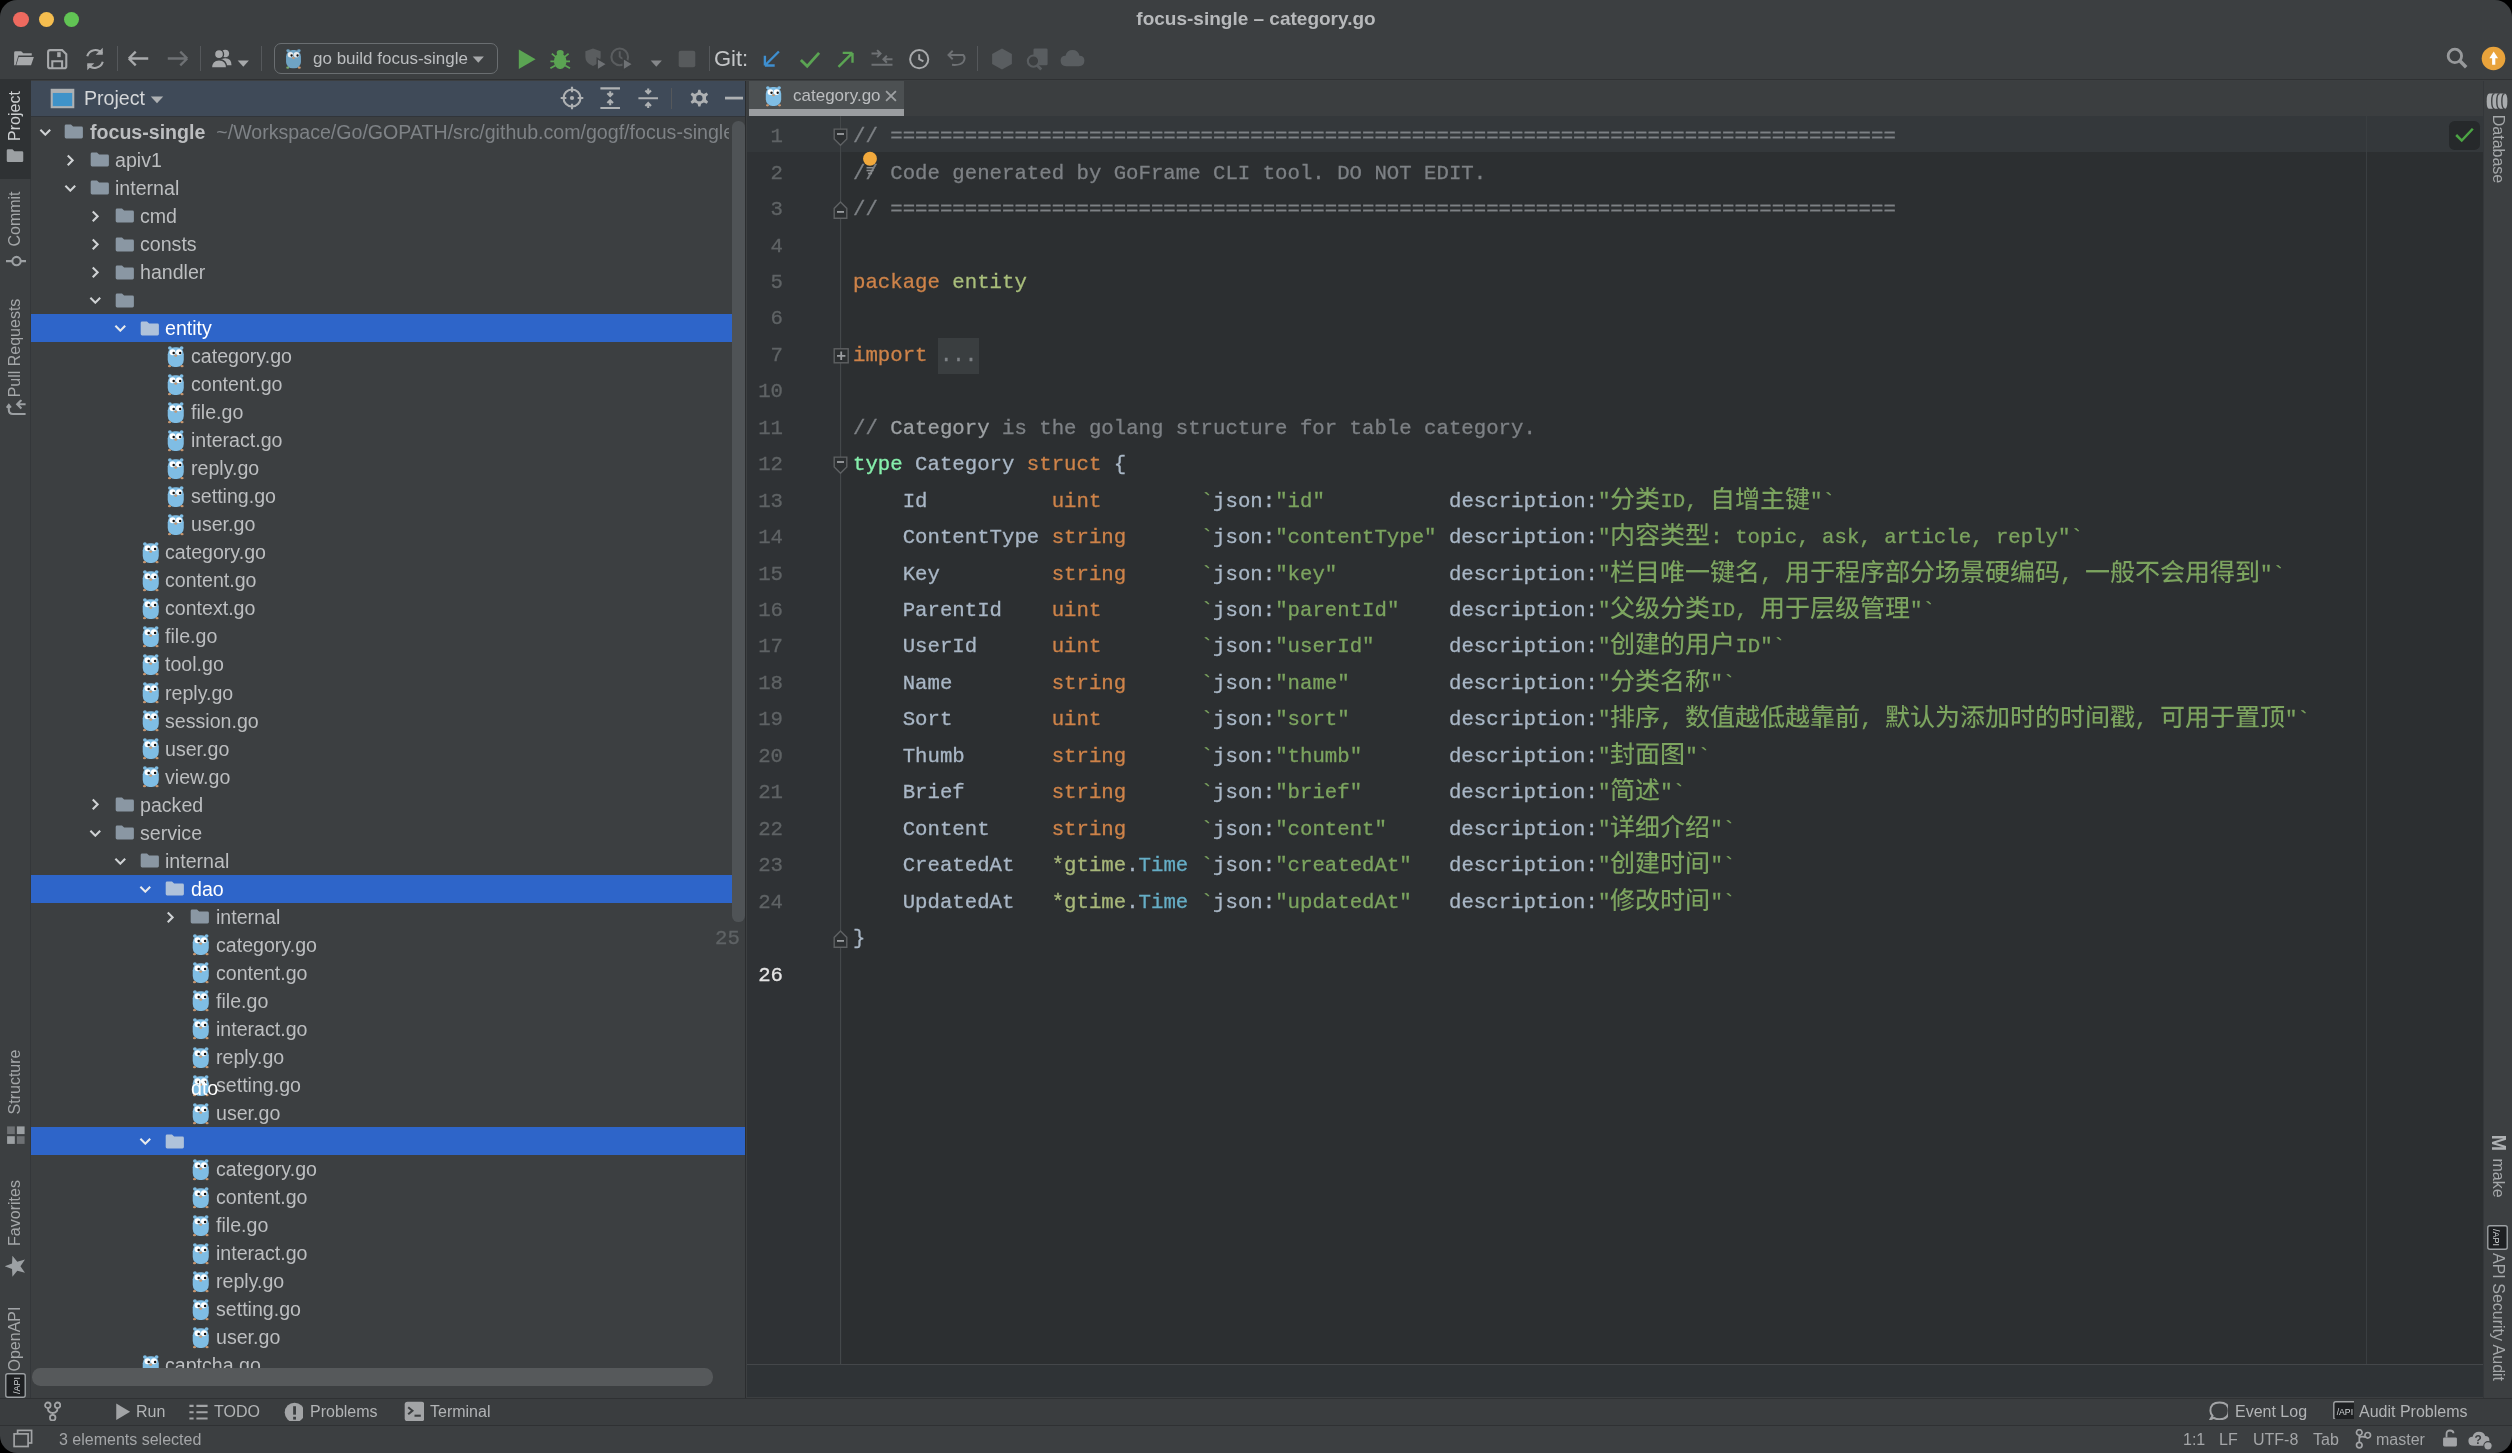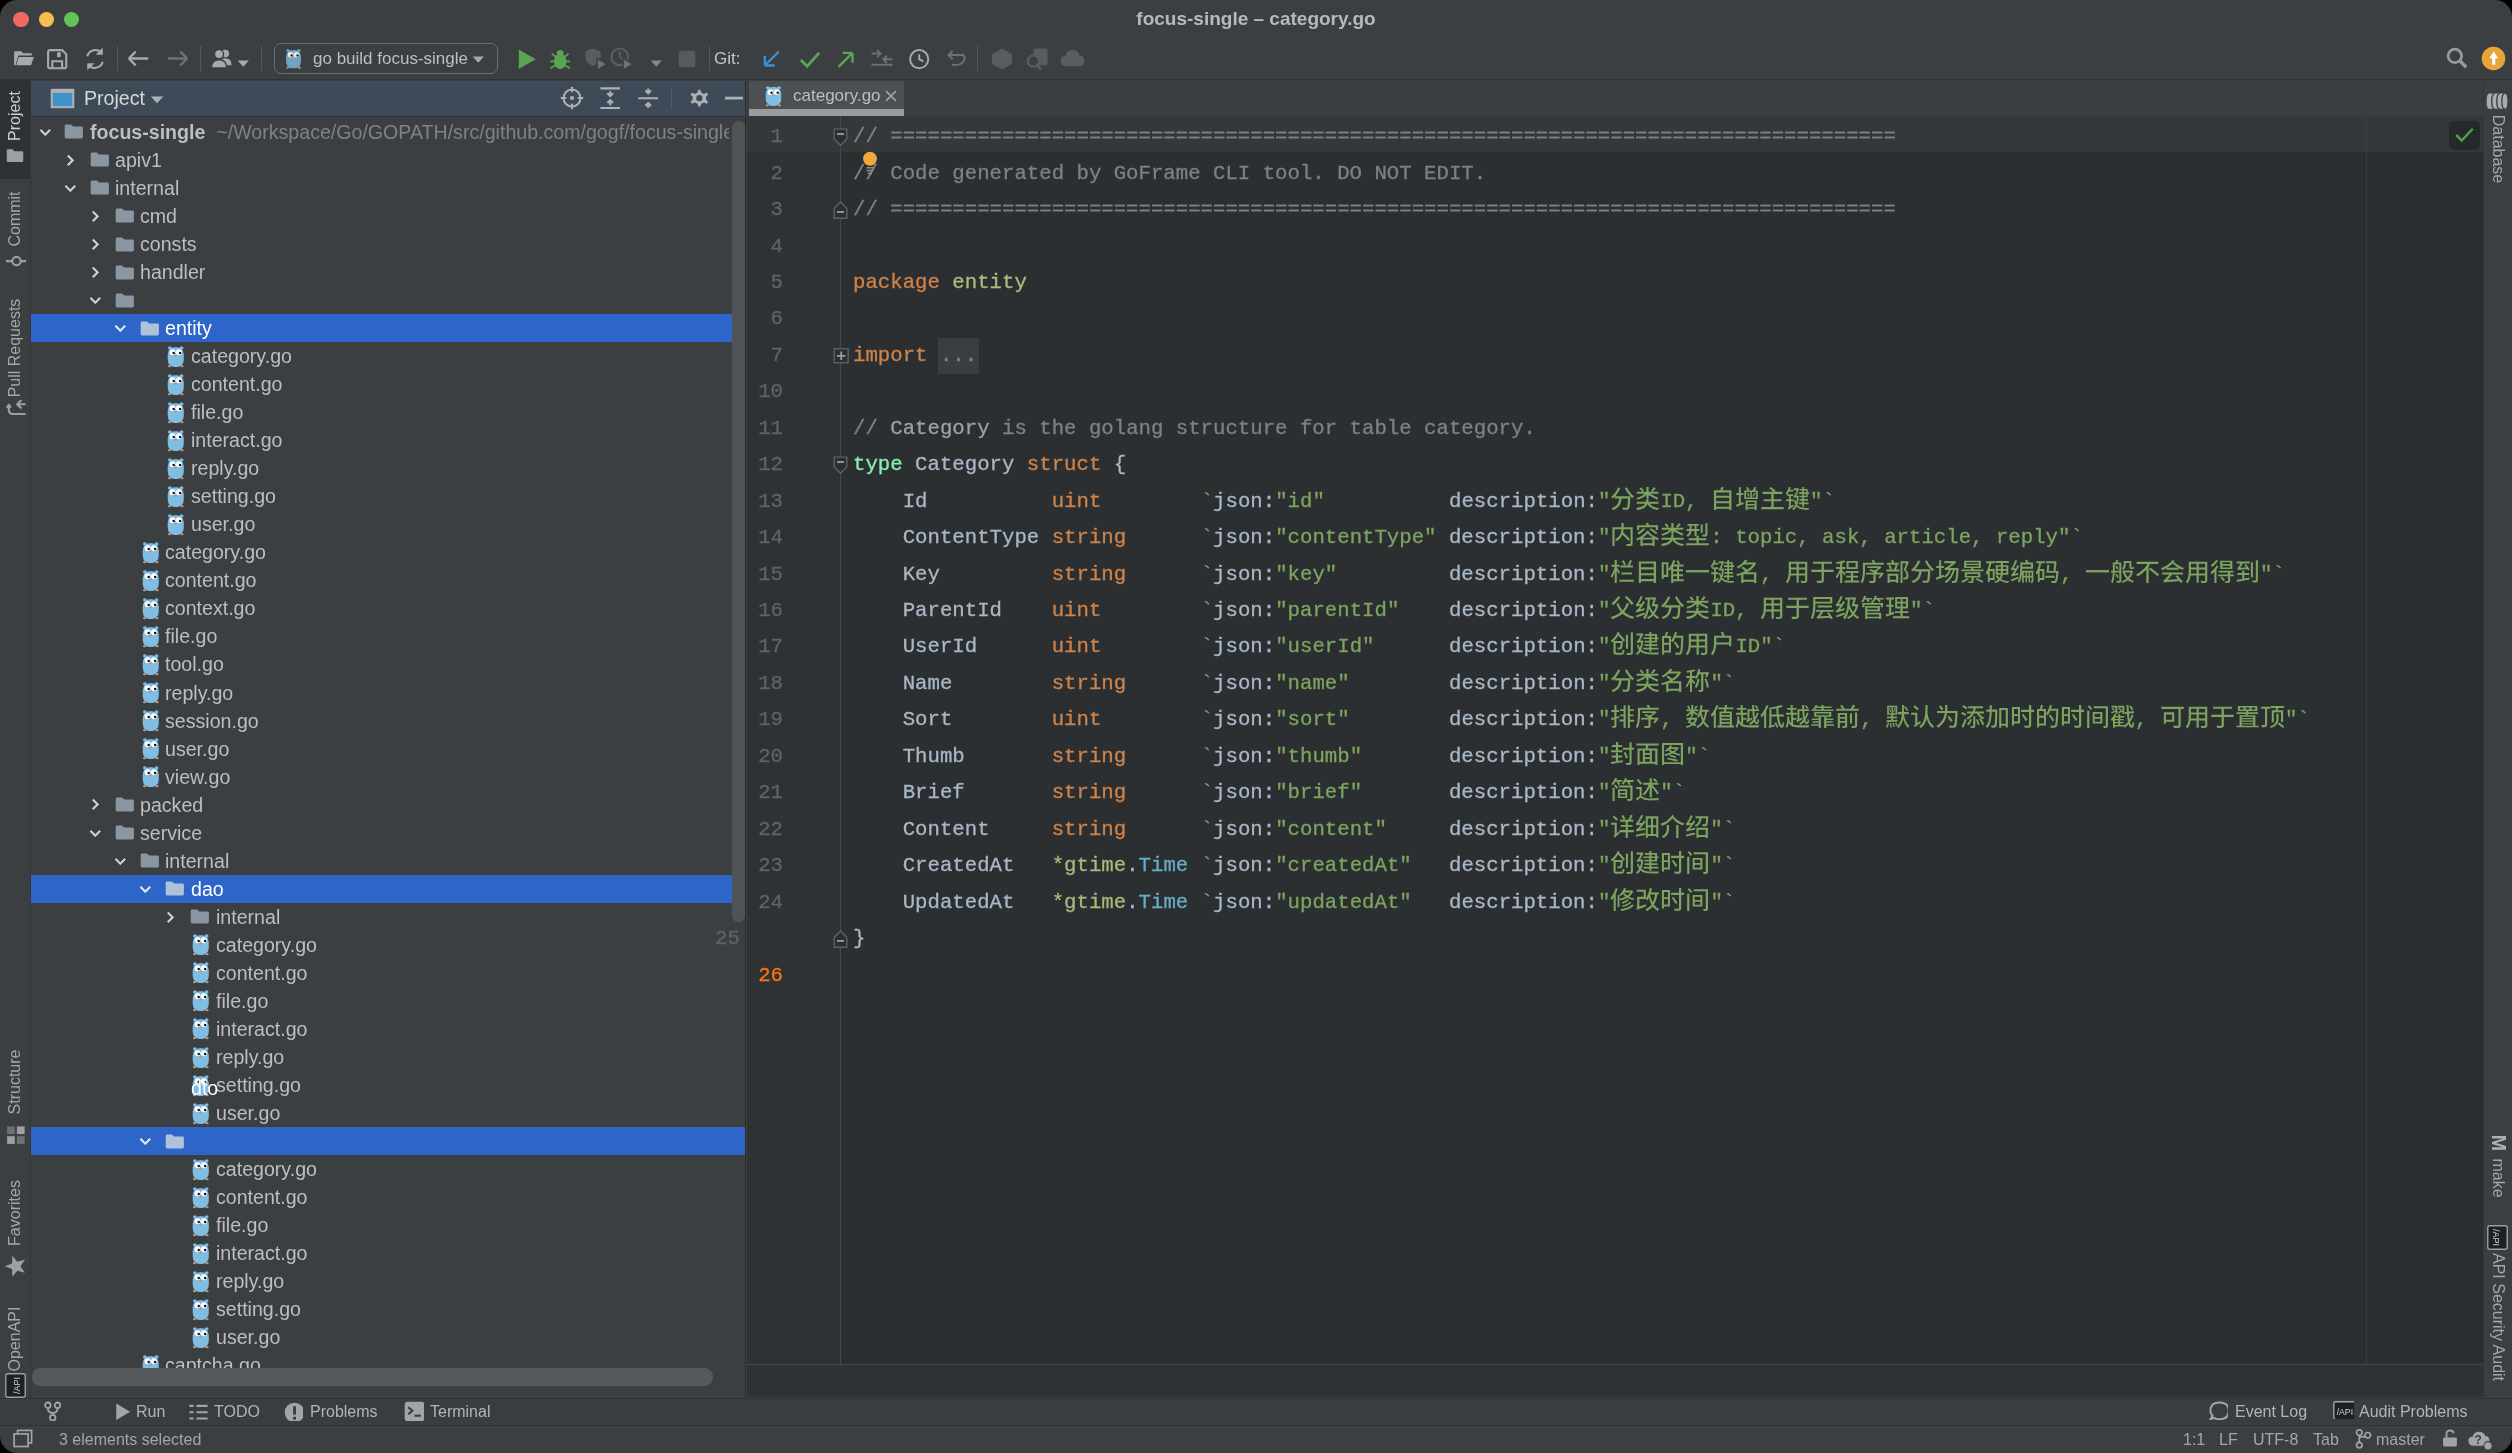--- a/index.html
+++ b/index.html
@@ -448,21 +448,21 @@
       <path d="M14 14 L14 6 M14 14 L19 17" stroke="#5A5D5F" stroke-width="2.8"></path>
       <path d="M19 16 L33 24.5 L19 33 Z" fill="#6E7174" stroke="#3C3F41" stroke-width="2"></path>
     </svg>
 <svg style="position:absolute;left:650px;top:59px" width="12.6" height="8.4" viewBox="0 0 18 12">
       <path d="M1 2 L17 2 L9 11 Z" fill="#85878A"></path>
     </svg>
 <svg style="position:absolute;left:678px;top:50px" width="18" height="18" viewBox="0 0 26 26">
       <rect x="1" y="1" width="24" height="24" rx="3" fill="#575A5C"></rect>
     </svg>
 <b style="position:absolute;left:709px;top:46px;width:1.4px;height:25px;background:#55585B"></b>
-<b style="left:714px;top:43px;width:49px;height:31px;font-size:17px;color:#C3C5C7;line-height:31px">Git:</b>
+<b style="left:714px;top:43px;width:49px;height:31px;font-size:22px;color:#C3C5C7;line-height:31px">Git:</b>
 <svg style="position:absolute;left:760px;top:48px" width="22.4" height="22.4" viewBox="0 0 32 32">
       <path d="M27 5 L7 25 M7 25 L7 11 M7 25 L21 25" fill="none" stroke="#3E8FD0" stroke-width="3.4"></path>
     </svg>
 <svg style="position:absolute;left:798px;top:48px" width="24" height="22.4" viewBox="0 0 34 32">
       <path d="M4 17 L13 26 L30 7" fill="none" stroke="#5BA453" stroke-width="4"></path>
     </svg>
 <svg style="position:absolute;left:835px;top:48px" width="22.4" height="22.4" viewBox="0 0 32 32">
       <path d="M5 27 L25 7 M25 7 L25 21 M25 7 L11 7" fill="none" stroke="#5BA453" stroke-width="3.4"></path>
     </svg>
 <svg style="position:absolute;left:870px;top:48px" width="24" height="22.4" viewBox="0 0 34 32">
@@ -1115,21 +1115,21 @@
           <use href="#u4fee"></use>
         </svg><svg class="c" viewBox="0 0 35.3906 35.3906" width="25" height="25">
           <use href="#u6539"></use>
         </svg><svg class="c" viewBox="0 0 35.3906 35.3906" width="25" height="25">
           <use href="#u65f6"></use>
         </svg><svg class="c" viewBox="0 0 35.3906 35.3906" width="25" height="25">
           <use href="#u95f4"></use>
         </svg>"`</i></pre>
 <pre style="left:715px;top:921px;width:68px;text-align:left;color:#5F6365">25</pre>
 <pre style="left:853px;top:921px;color:#A9B7C6"><i style="color:#A9B7C6">}</i></pre>
-<pre style="left:715px;top:958px;width:68px;text-align:right;color:#f97316">26</pre>
+<pre style="left:715px;top:958px;width:68px;text-align:right;color:#e5e5e5">26</pre>
 <svg style="position:absolute;left:832px;top:127px" width="17" height="20.3" viewBox="0 0 24 29">
       <path d="M3 3 L21 3 L21 17 L12 26 L3 17 Z" fill="#2C2F31" stroke="#5E6163" stroke-width="2"></path>
       <path d="M7 10 L17 10" stroke="#9A9DA0" stroke-width="2.6"></path>
     </svg>
 <svg style="position:absolute;left:832px;top:200px" width="17" height="20.3" viewBox="0 0 24 29">
       <path d="M3 26 L21 26 L21 12 L12 3 L3 12 Z" fill="#2C2F31" stroke="#5E6163" stroke-width="2"></path>
       <path d="M7 17 L17 17" stroke="#9A9DA0" stroke-width="2.6"></path>
     </svg>
 <svg style="position:absolute;left:832px;top:346px" width="17" height="20.3" viewBox="0 0 24 29">
       <rect x="3" y="4" width="20" height="20" fill="#2C2F31" stroke="#5E6163" stroke-width="2"></rect>

